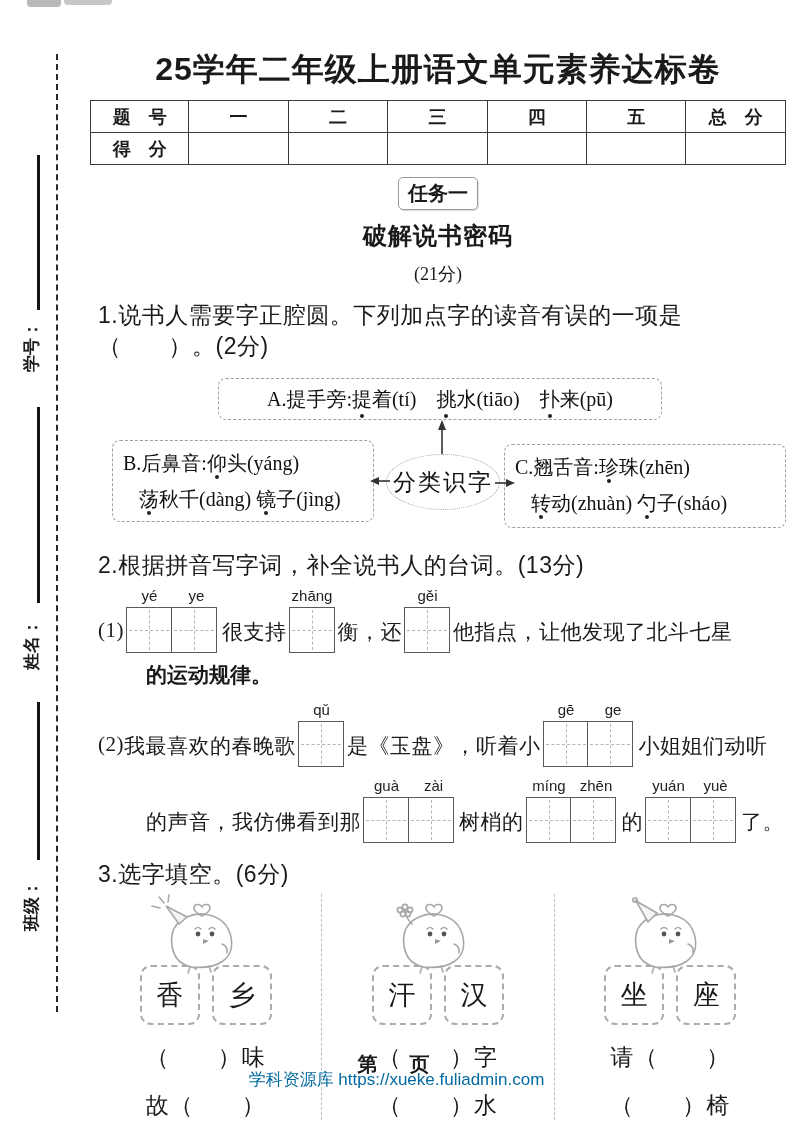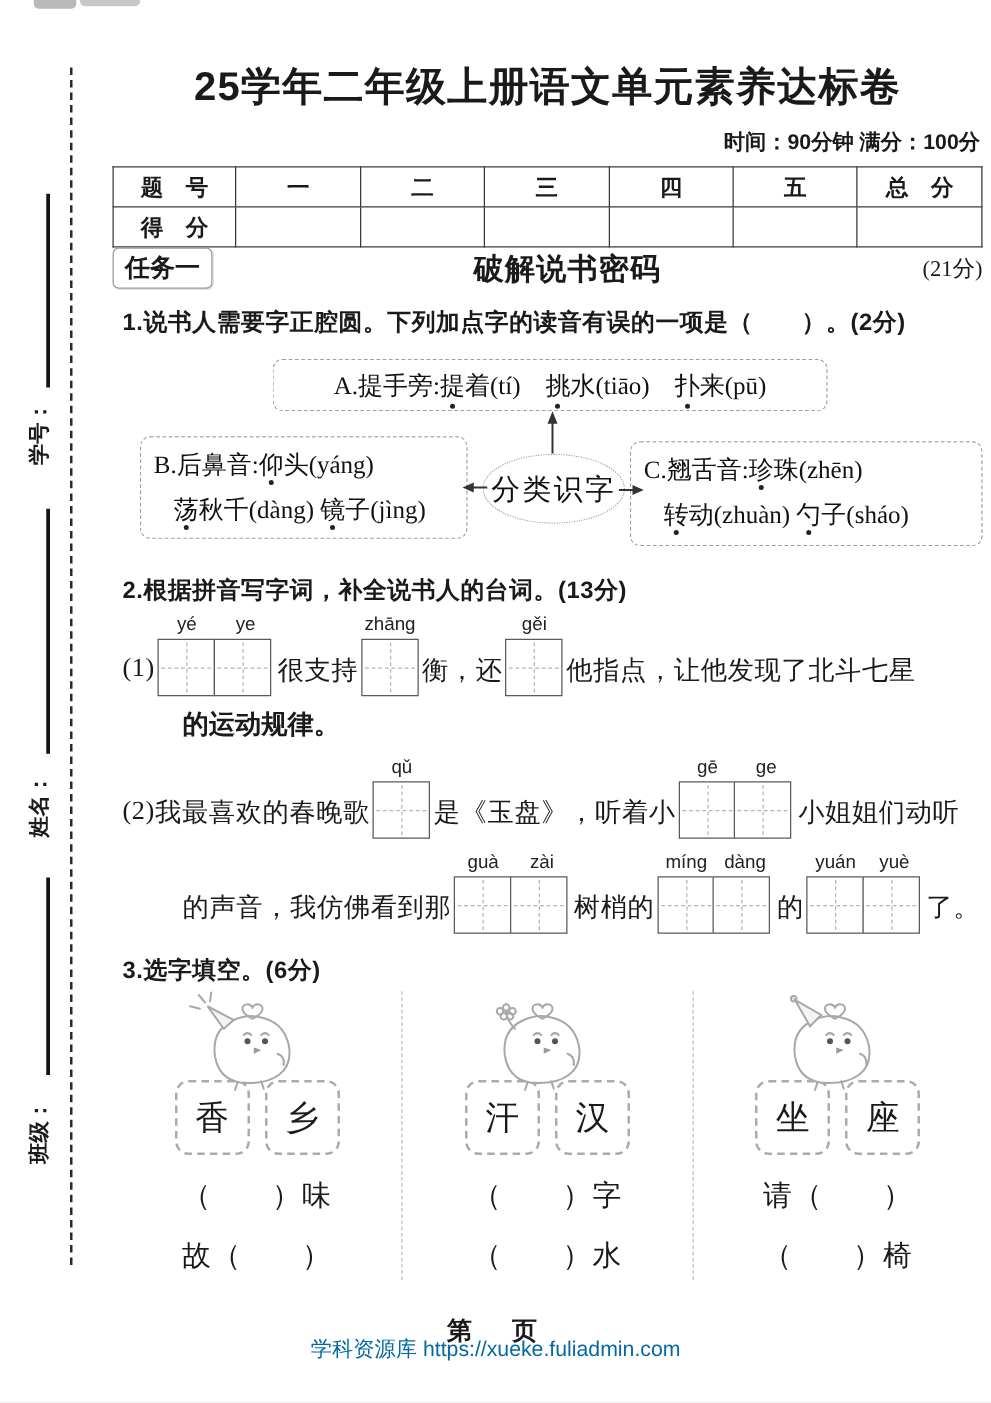--- a/index.html
+++ b/index.html
@@ -36,29 +36,29 @@
   h2.subtitle { margin:10px 0 0; text-align:center; font-size:27px; font-weight:700; }
   .exam-info { margin:10px 2px 0 0; text-align:right; font-size:17px; font-weight:700; }
 
   table.score-table { margin-top:8px; width:100%; border-collapse:collapse; table-layout:fixed; }
   table.score-table td {
     border:1.6px solid #3a3a3a; height:31px; text-align:center;
     font-size:18px; font-weight:700; padding:0;
   }
   table.score-table td.lblcol { width:14%; }
 
-  .task-banner { display:flex; justify-content:space-between; align-items:center; gap:10px; }
+  .task-banner { margin-top:12px; display:flex; justify-content:center; align-items:center; gap:10px;flex-direction:column; }
   .task-badge {
     border:1.6px solid #9a9a9a; border-radius:5px; padding:2px 9px;
     font-size:20px; font-weight:800; box-shadow:1px 1px 0 #ddd;
   }
   .task-title { font-size:24px; font-weight:800; letter-spacing:1px; }
   .task-points { font-size:18px; font-family:"Liberation Serif", serif; }
 
-  .stem { margin:14px 0 0 8px; font-size:19px; font-weight:700; letter-spacing:.5px; }
+  .stem { margin:14px 0 0 8px; font-size:23px; font-weight:400; letter-spacing:.5px; }
 
   
   .diagram { position:relative; margin-top:16px; height:158px;
     font-family:"Liberation Serif", serif; font-size:20px; color:#111; }
   .dbox { position:absolute; border:1.6px dashed #9f9f9f; border-radius:8px; background:#fff; }
   .boxA { left:128px; top:0; width:442px; height:40px; display:flex; align-items:center; justify-content:center; white-space:nowrap; }
   .boxB { left:22px;  top:62px; width:262px; height:82px; padding:4px 8px 0 10px; box-sizing:border-box; }
   .boxC { left:414px; top:66px; width:282px; height:84px; padding:4px 8px 0 10px; box-sizing:border-box; }
   .dline { white-space:nowrap; line-height:36px; }
   .dline.ind { padding-left:16px; }
@@ -115,21 +115,20 @@
   <div class="binding"></div>
   <div class="side-line sl1"></div>
   <div class="side-label lab1">学号：</div>
   <div class="side-line sl2"></div>
   <div class="side-label lab2">姓名：</div>
   <div class="side-line sl3"></div>
   <div class="side-label lab3">班级：</div>
 
   <div class="content">
     <h1 class="title">25学年二年级上册语文单元素养达标卷</h1>
-    <div class="exam-info">时间：90分钟 满分：100分</div>
 
     <table class="score-table">
       <tbody>
           <tr>
         <td class="lblcol">题　号</td>
         <td>一</td>
         <td>二</td>
         <td>三</td>
         <td>四</td>
         <td>五</td>
@@ -262,21 +261,21 @@
           </span>
         <span class="cells">
             <span class="wcell"></span>
             <span class="wcell"></span>
           </span>
       </span>
       <span class="fl-text">树梢的</span>
       <span class="wgroup">
         <span class="pyrow">
             <span class="py">míng</span>
-            <span class="py">dàng</span>
+            <span class="py">zhēn</span>
           </span>
         <span class="cells">
             <span class="wcell"></span>
             <span class="wcell"></span>
           </span>
       </span>
       <span class="fl-text">的</span>
       <span class="wgroup">
         <span class="pyrow">
             <span class="py">yuán</span>

